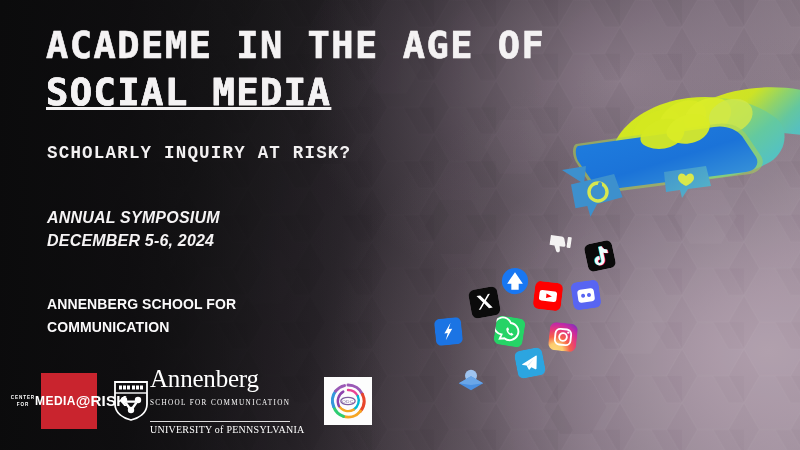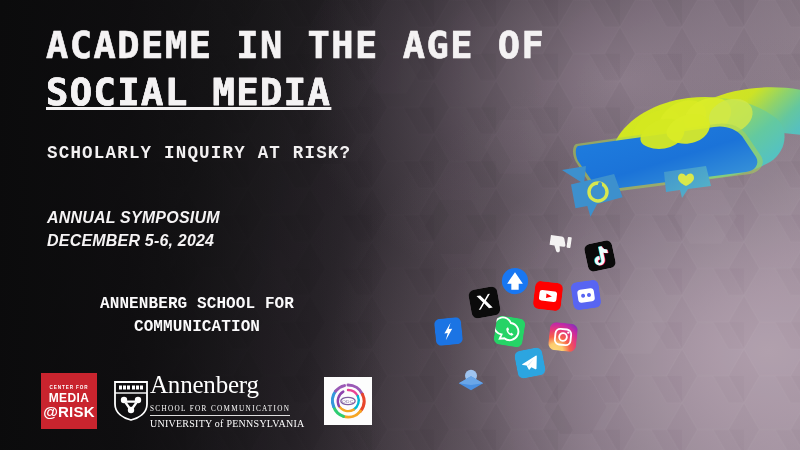--- a/index.html
+++ b/index.html
@@ -53,42 +53,42 @@
   .datesblock{
     position:absolute;left:47px;top:206px;
     font-family:"Liberation Sans",sans-serif;
     font-style:italic;font-weight:700;
     font-size:16px;line-height:23px;letter-spacing:.2px;
     color:#f5f3f4;text-transform:uppercase;
   }
 
   .orgblock{
     position:absolute;left:47px;top:293px;width:300px;
-    font-family:Liberation Mono, monospace;
-    font-weight:700;font-size:16px;line-height:23px;letter-spacing:.1px;
-    color:#fbfafb;text-transform:uppercase;text-align:center;
+    font-family:Liberation Sans, sans-serif;
+    font-weight:700;font-size:14px;line-height:23px;letter-spacing:.1px;
+    color:#fbfafb;text-transform:uppercase;
   }
 
   
   .logos{position:absolute;left:41px;top:370px;height:62px;display:flex;align-items:center;gap:0;}
 
   .logo-mediarisk{
     width:56px;height:56px;background:#c9242e;
-    display:flex;flex-direction:column;align-items:center;justify-content:center;
+    display:flex;flex-direction:row;align-items:center;justify-content:center;
     color:#fff;text-align:center;
   }
   .mr-top{font-size:4.6px;letter-spacing:.9px;font-weight:700;line-height:7px;}
   .mr-mid{font-size:12px;font-weight:700;letter-spacing:.4px;line-height:14px;}
   .mr-bot{font-size:15px;font-weight:700;letter-spacing:.2px;line-height:14px;}
 
   .logo-penn{display:flex;align-items:center;gap:2px;margin-left:17px;}
   .penn-shield{width:34px;height:40px;flex:0 0 auto;}
   .penn-text{color:#fff;}
   .penn-t1{font-family:"Liberation Serif",serif;font-size:25px;line-height:24px;letter-spacing:-.2px;}
-  .penn-t2{font-family:"Liberation Serif",serif;font-size:7.2px;letter-spacing:1.35px;line-height:11px;border-bottom:1px solid rgba(255,255,255,.85);padding-bottom:0;display:inline-block;}
+  .penn-t2{font-family:"Liberation Serif",serif;font-size:7.2px;letter-spacing:1.35px;line-height:11px;border-bottom:1px solid rgba(255,255,255,.85);padding-bottom:12px;display:inline-block;}
   .penn-t3{font-family:"Liberation Serif",serif;font-size:10px;letter-spacing:.25px;line-height:13px;margin-top:1px;}
 
   .logo-odc{
     width:48px;height:48px;background:#fdfdfd;margin-left:20px;
     display:flex;align-items:center;justify-content:center;
   }
 
   
   .hand-wrap{position:absolute;left:556px;top:78px;width:250px;height:150px;}
   .hand-wrap svg{display:block;}

